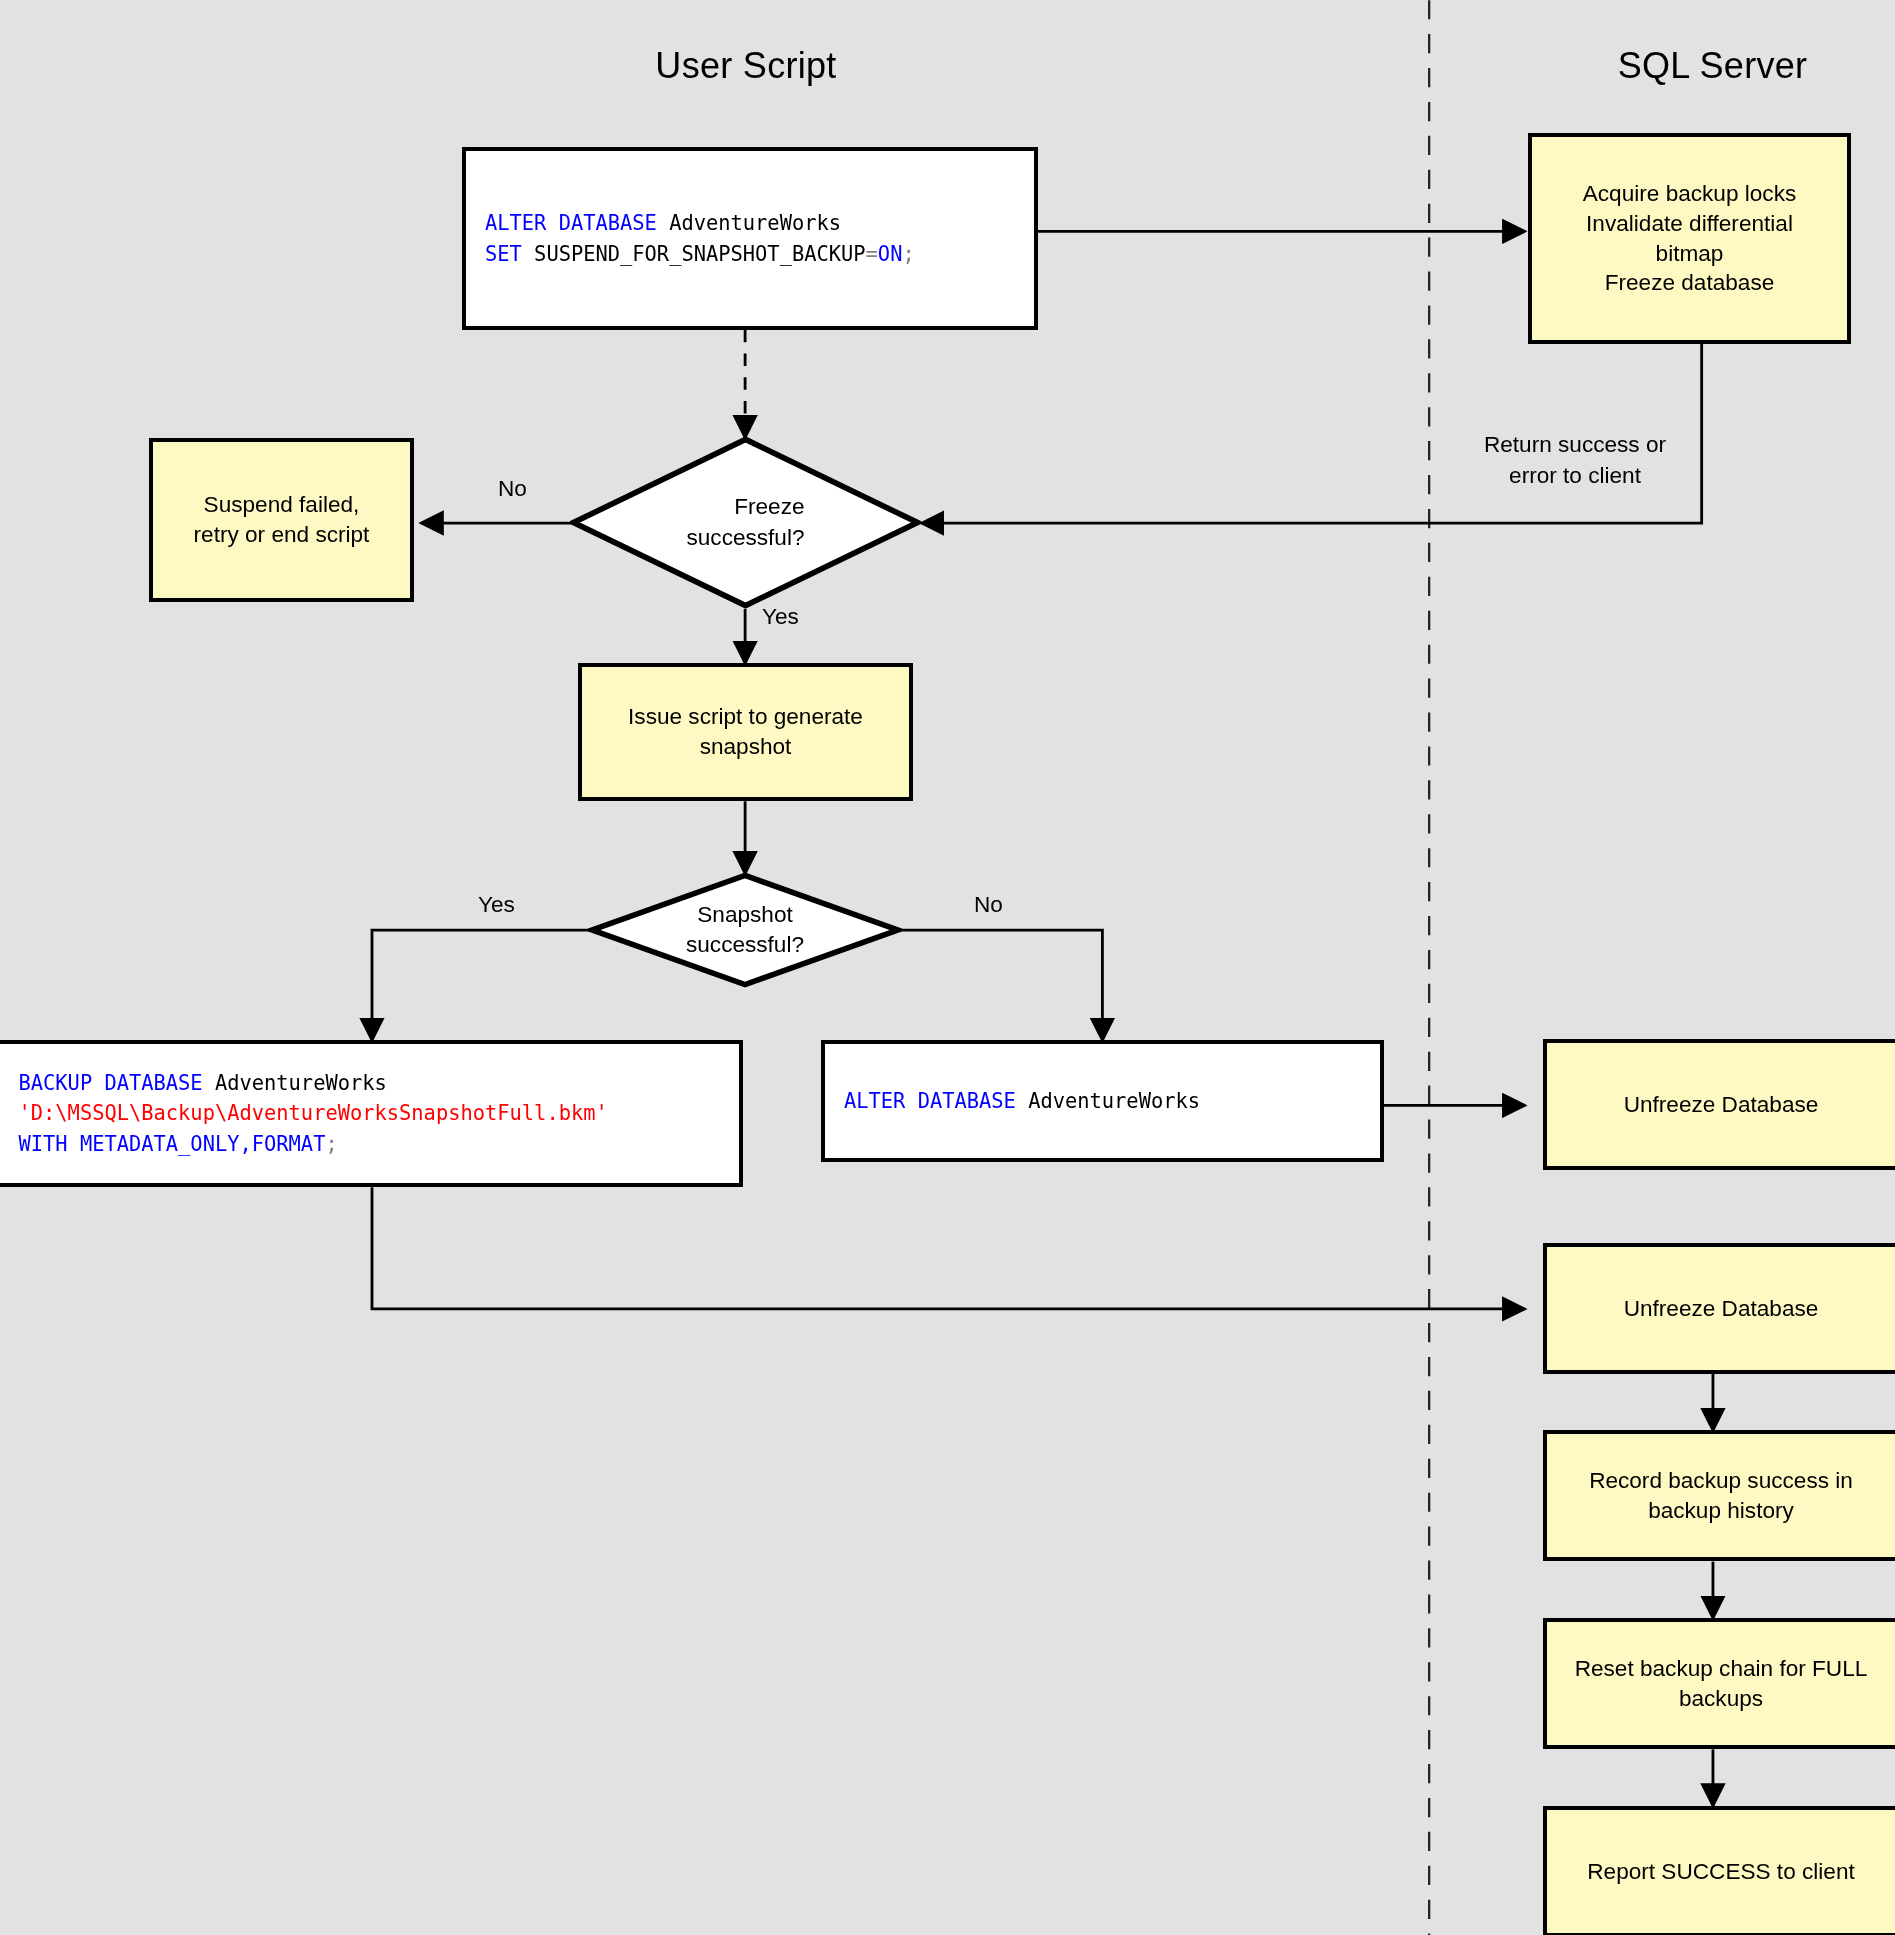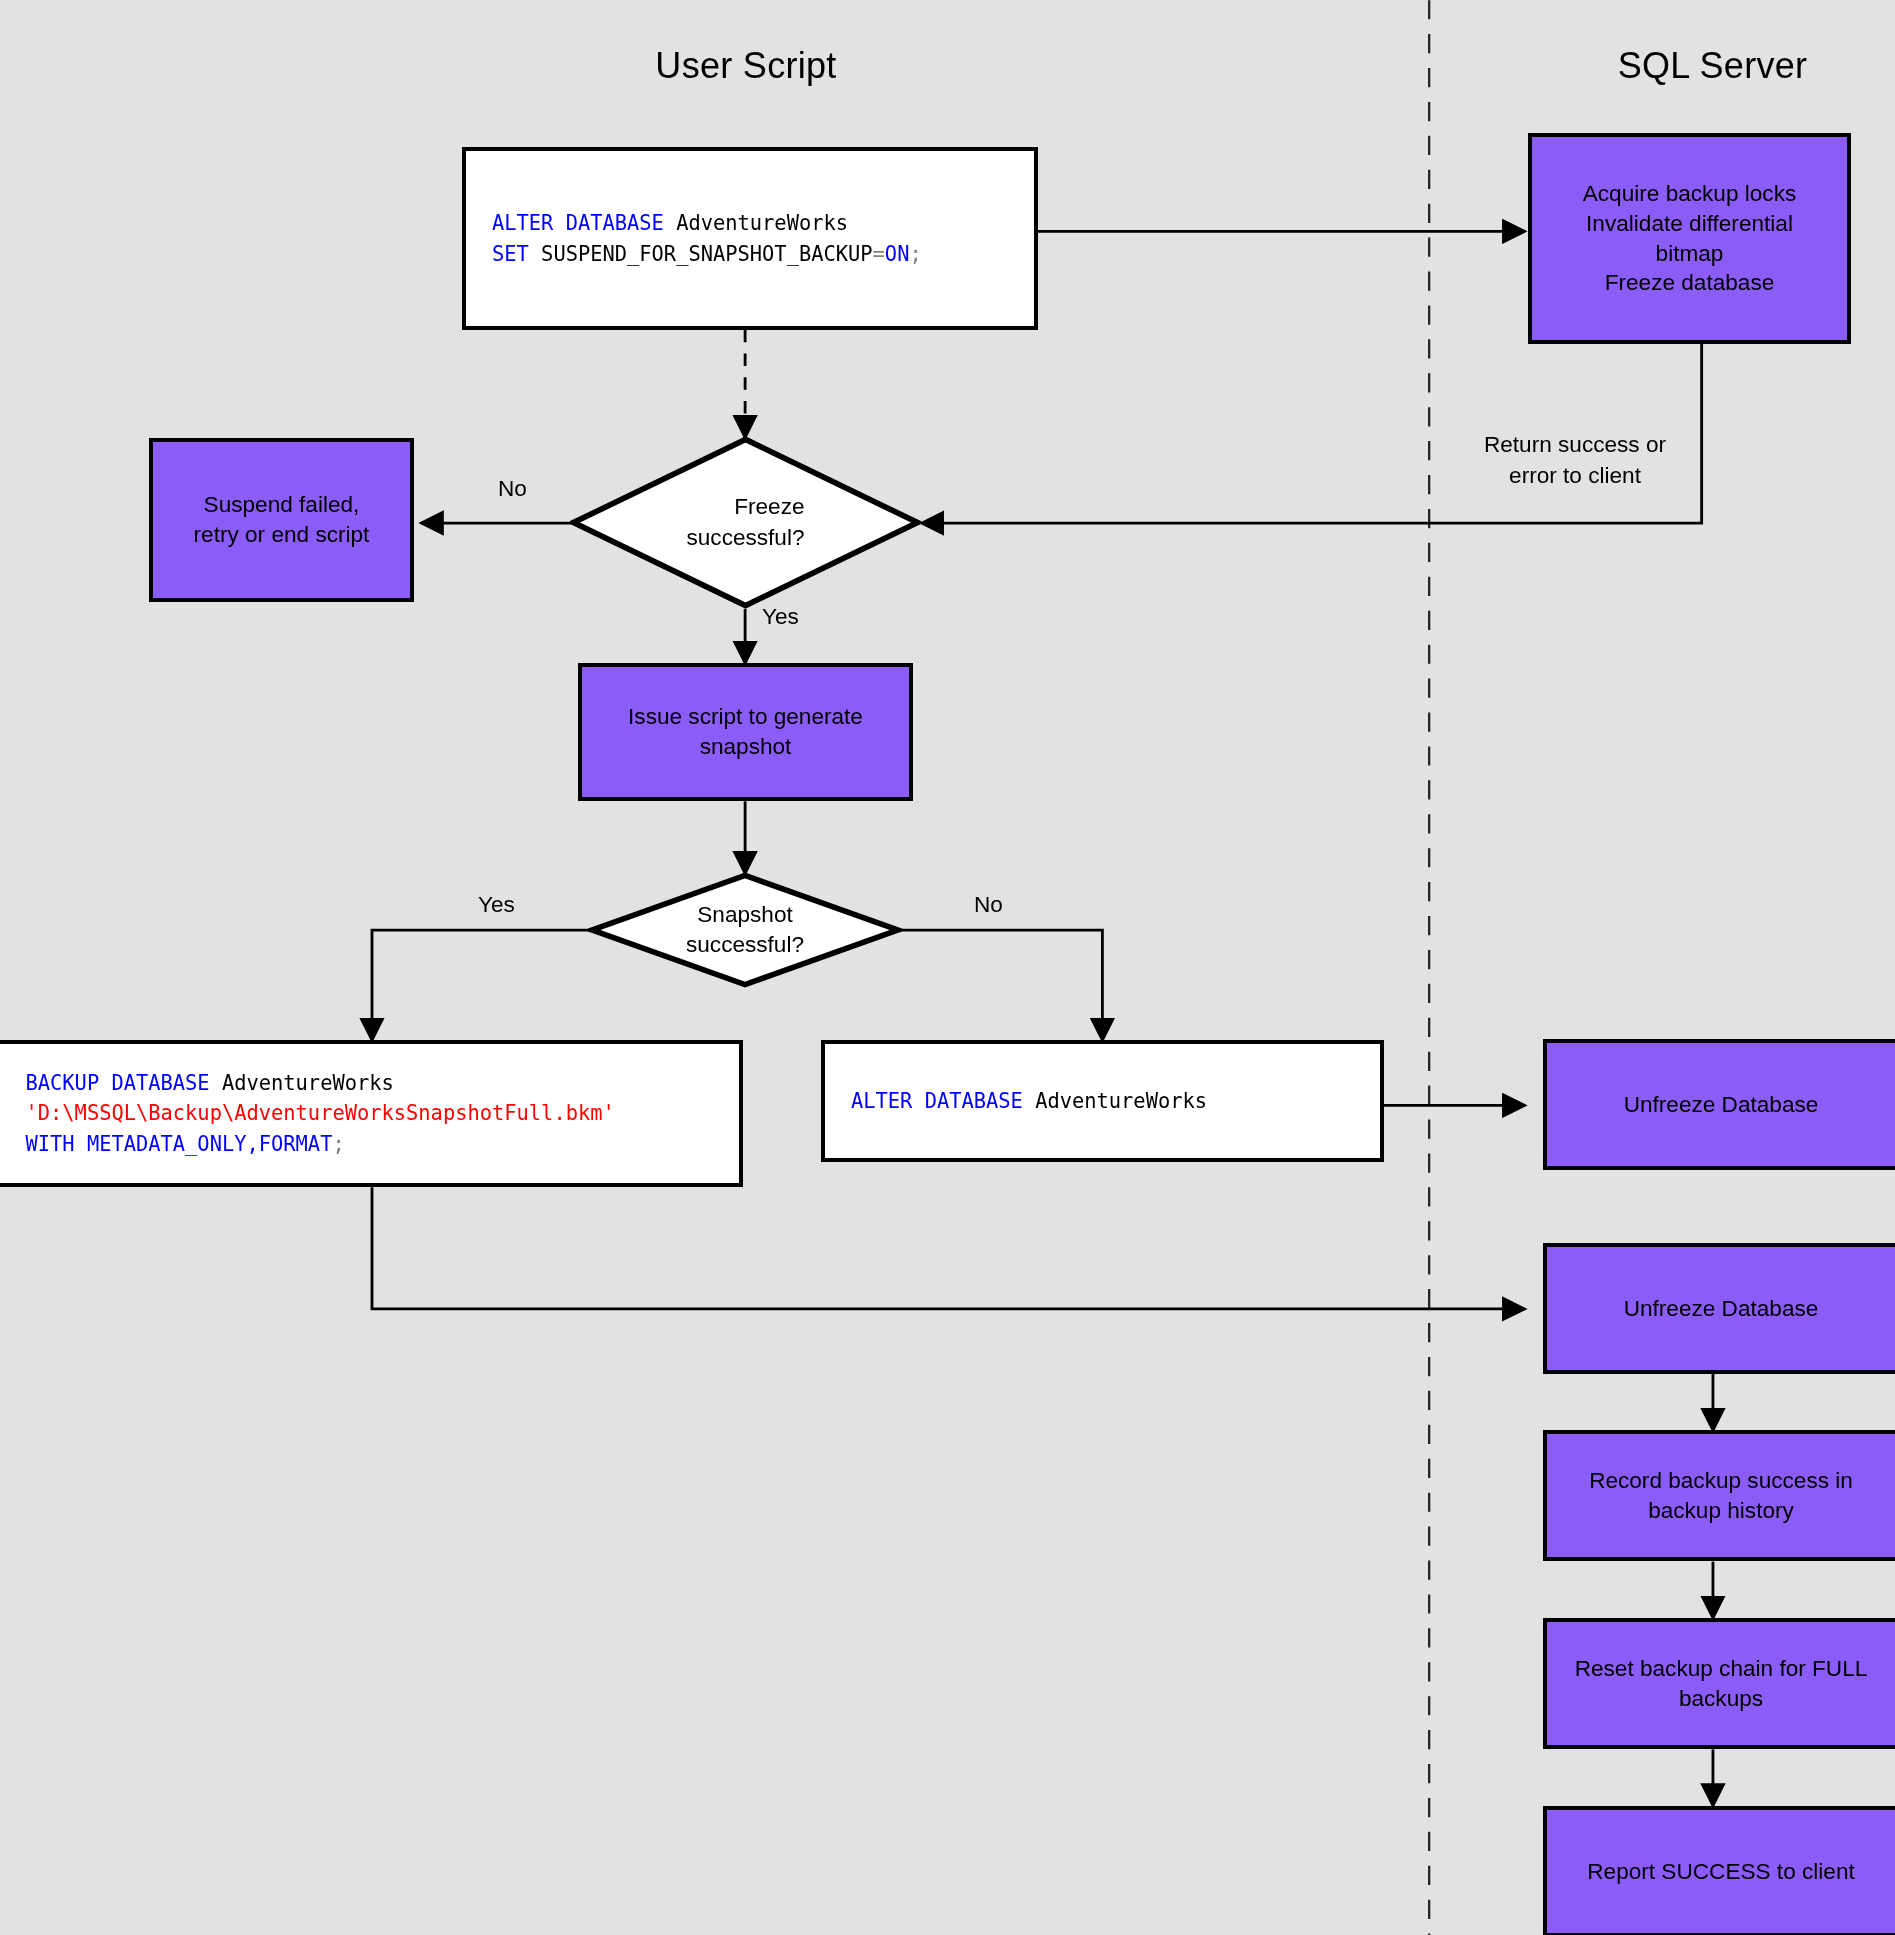--- a/index.html
+++ b/index.html
@@ -18,21 +18,21 @@
     font-size:36px;
     color:#000;
     text-align:center;
     white-space:nowrap;
     letter-spacing:0.3px;
   }
 
   
   .node{
     position:absolute;
-    background:#8b5cf6;
+    background:#fef9c3;
     border:4px solid #000;
     box-sizing:border-box;
     display:flex;
     align-items:center;
     justify-content:center;
     text-align:center;
     color:#000;
     font-size:22.6px;
     line-height:1.32;
     padding:3.4px 8px;
@@ -44,21 +44,21 @@
     background:#ffffff;
     border:4px solid #000;
     box-sizing:border-box;
     display:flex;
     flex-direction:column;
     justify-content:center;
     font-family:"DejaVu Sans Mono","Liberation Mono",monospace;
     font-size:20.4px;
     line-height:1.48;
     color:#000;
-    padding:0 26px;
+    padding:0 19px;
     white-space:pre;
   }
   .kw{color:#0000ff;}
   .str{color:#ff0000;}
   .op{color:#808080;}
   .pun{color:#808080;}
 
   
   .elabel{
     position:absolute;

